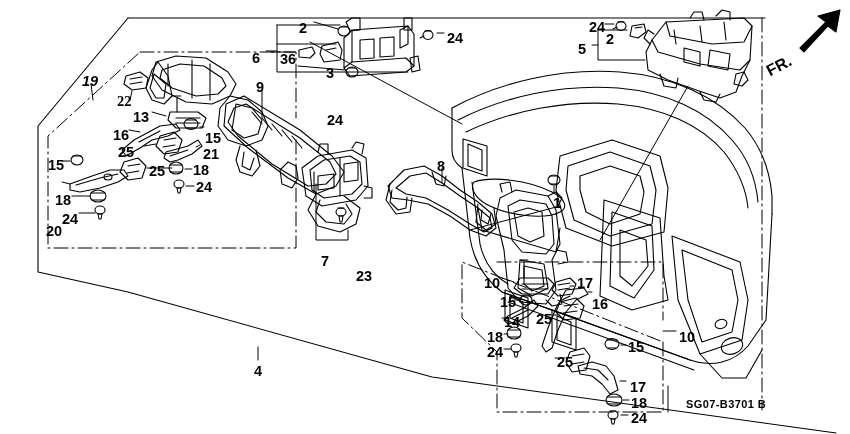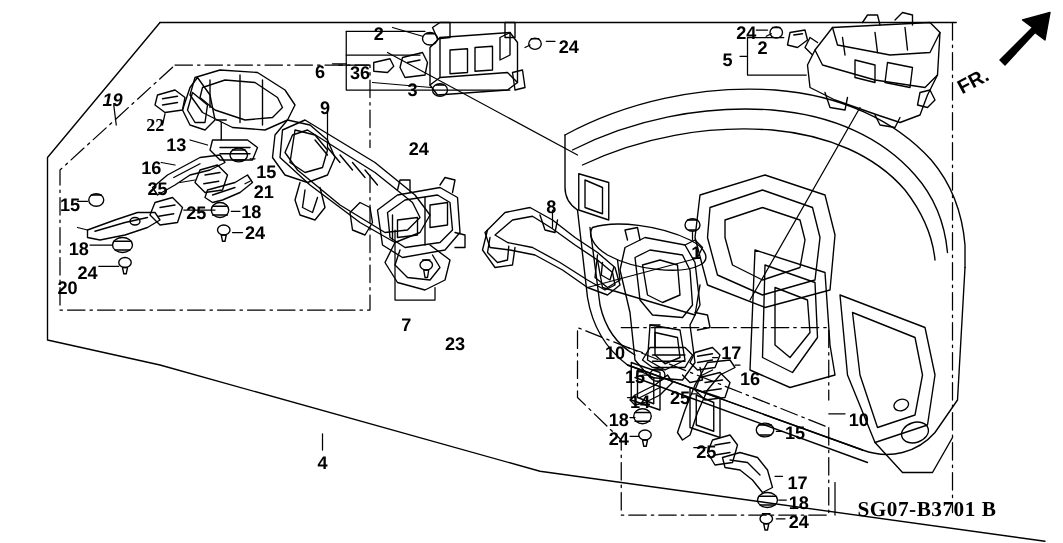--- a/index.html
+++ b/index.html
@@ -3,22 +3,22 @@
 <meta charset="utf-8">
 <style>
   html,body{margin:0;padding:0;background:#fff;}
   body{width:850px;height:434px;overflow:hidden;
        font-family:"Liberation Sans",sans-serif;color:#000;}
   #sheet{position:relative;width:850px;height:434px;background:#fff;}
   #sheet svg{position:absolute;left:0;top:0;}
   .lbl{position:absolute;font-family:"Liberation Sans",sans-serif;
        font-weight:700;color:#000;white-space:nowrap;line-height:1;}
   .lbl.s15{font-size:14.5px;}
-  .partno{position:absolute;font-family:Liberation Serif, serif;
-          font-size:17px;font-weight:700;letter-spacing:.4px;color:#000;
+  .partno{position:absolute;font-family:Liberation Sans, sans-serif;
+          font-size:11px;font-weight:700;letter-spacing:.4px;color:#000;
           white-space:nowrap;}
   .frlabel{position:absolute;font-family:"Liberation Sans",sans-serif;
            font-weight:700;font-size:16px;color:#000;
            transform:rotate(-28deg);transform-origin:left bottom;}
 </style>
 </head>
 <body>
 
 <div id="sheet">
 

